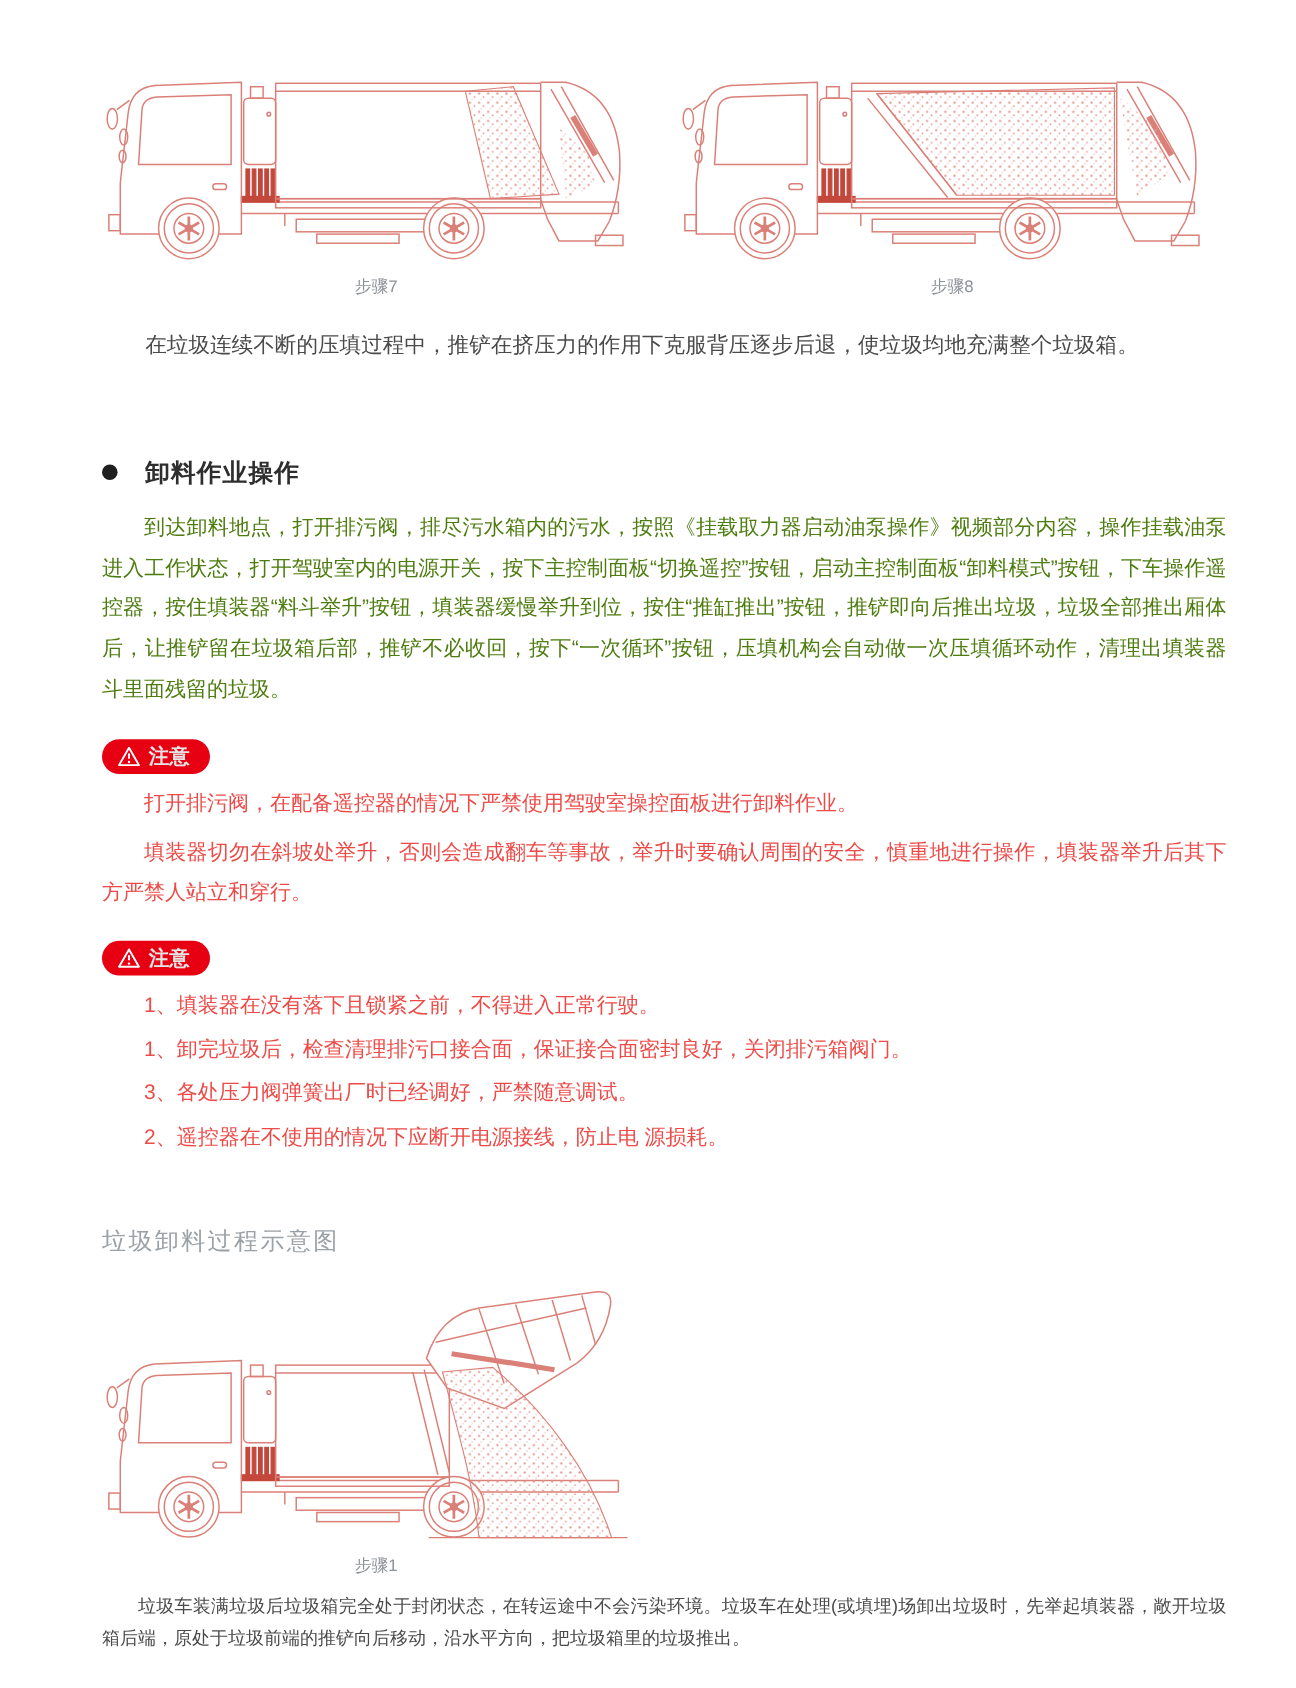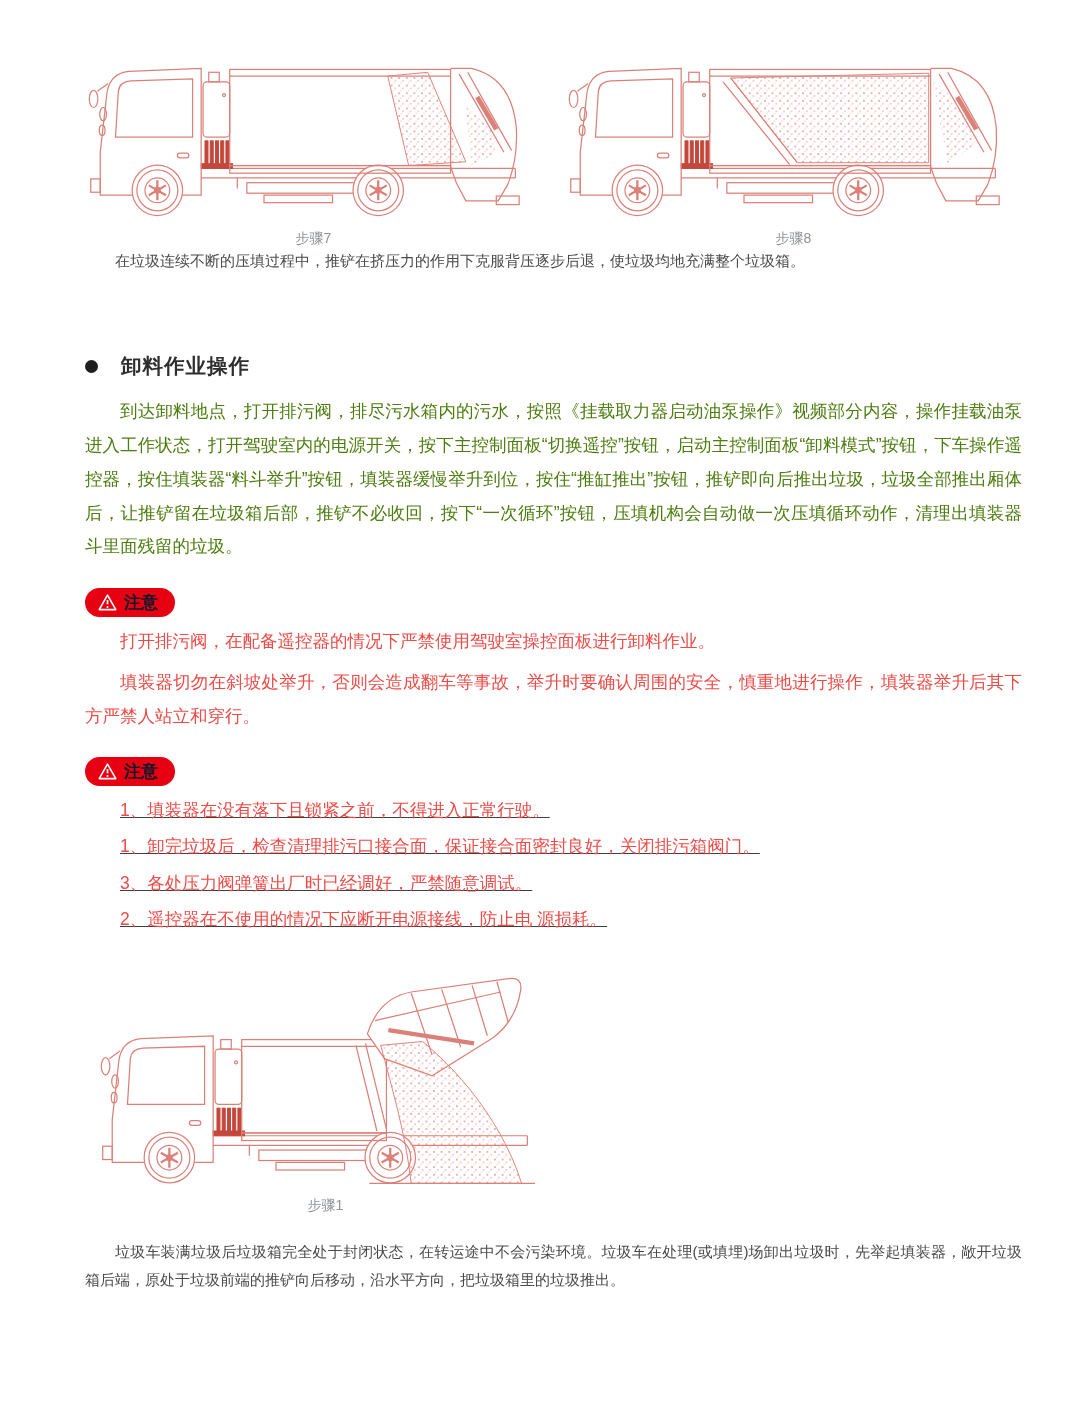--- a/index.html
+++ b/index.html
@@ -4,35 +4,35 @@
 <style>
   html,body{margin:0;padding:0;background:#ffffff;}
   body{width:1080px;min-height:1407px;font-family:"Liberation Sans","DejaVu Sans",sans-serif;color:#3f3f3f;}
   .page{width:937px;margin-left:85px;padding-top:38px;}
 
   .fig-row{display:flex;justify-content:space-between;}
   .figure{display:flex;flex-direction:column;align-items:center;width:457px;}
   .figure svg{display:block;}
   .fig-label{font-size:14px;color:#8d9297;margin-top:3px;line-height:1;}
 
-  .caption-top{font-size:15px;line-height:1.8;text-indent:2em;margin:4px 0 0;color:#4a4a4a;font-family:Liberation Mono, monospace;}
+  .caption-top{font-size:18px;line-height:1.8;text-indent:2em;margin:26px 0 0;color:#4a4a4a;}
 
   .section-title{margin:76px 0 0;display:flex;align-items:center;gap:23px;}
   .bullet-dot{width:13px;height:13px;border-radius:50%;background:#1f1f1f;flex:0 0 auto;}
   .section-title-text{font-size:20.5px;font-weight:bold;color:#2e2e2e;letter-spacing:1px;}
 
   .body-para{font-size:17.5px;line-height:1.93;text-indent:2em;margin:15px 0 0;color:#4d7c0f;text-align:justify;}
 
-  .notice-badge{display:inline-flex;align-items:center;gap:7px;background:#e60012;color:#0f172a;
+  .notice-badge{display:inline-flex;align-items:center;gap:7px;background:#e60012;color:#e5e5e5;
     border-radius:17px;padding:6px 17px 6px 13px;margin:24px 0 0;font-size:17px;font-weight:bold;line-height:1;}
   .notice-badge svg{display:block;}
 
   .red-para{color:#ec4b47;font-size:17.5px;line-height:1.9;text-indent:2em;margin:8px 0 0;text-align:justify;}
   .red-block{margin-top:6px;}
-  .red-list{margin-top:6px;text-decoration:underline;}
+  .red-list{margin-top:6px;}
   .red-item{color:#ec4b47;font-size:17.5px;line-height:2.08;margin:0;padding-left:2em;}
 
   .gray-heading{margin:56px 0 0;font-size:20px;font-weight:normal;color:#9aa1a7;letter-spacing:2px;}
   .fig-row-bottom{margin-top:22px;}
 
   .caption-bottom{font-size:15px;line-height:1.85;text-indent:2em;margin:14px 0 30px;color:#4a4a4a;text-align:justify;}
 </style>
 </head>
 <body>
 
@@ -157,24 +157,25 @@
     </svg>
     <span>注意</span>
   </div>
   <div class="red-list">
     <p class="red-item">1、填装器在没有落下且锁紧之前，不得进入正常行驶。</p>
     <p class="red-item">1、卸完垃圾后，检查清理排污口接合面，保证接合面密封良好，关闭排污箱阀门。</p>
     <p class="red-item">3、各处压力阀弹簧出厂时已经调好，严禁随意调试。</p>
     <p class="red-item">2、遥控器在不使用的情况下应断开电源接线，防止电 源损耗。</p>
   </div>
 
+  <h3 class="gray-heading">垃圾卸料过程示意图</h3>
 
   
   <div class="fig-row fig-row-bottom">
-    <figure class="figure" style="margin:12px">
+    <figure class="figure" style="margin:0">
       <svg viewBox="0 -35 480 235" width="457">
         <use href="#truck-base"></use>
         <g stroke="#db8078" fill="none" stroke-width="1.3">
           <rect x="152" y="36" width="152" height="98"></rect>
           <path d="M152,43 L304,43"></path>
           <rect x="152" y="134" width="152" height="8"></rect>
           <path d="M282,40 L304,130 M272,42 L294,132"></path>
 
           <path d="M284,30 Q296,-8 330,-14 L432,-28 Q447,-30 445,-16 Q440,16 416,34 L352,74 L302,56 Z" fill="#ffffff"></path>
           <path d="M330,-13 L352,52 M362,-17 L382,44 M394,-21 L410,32 M420,-25 L432,18"></path>

